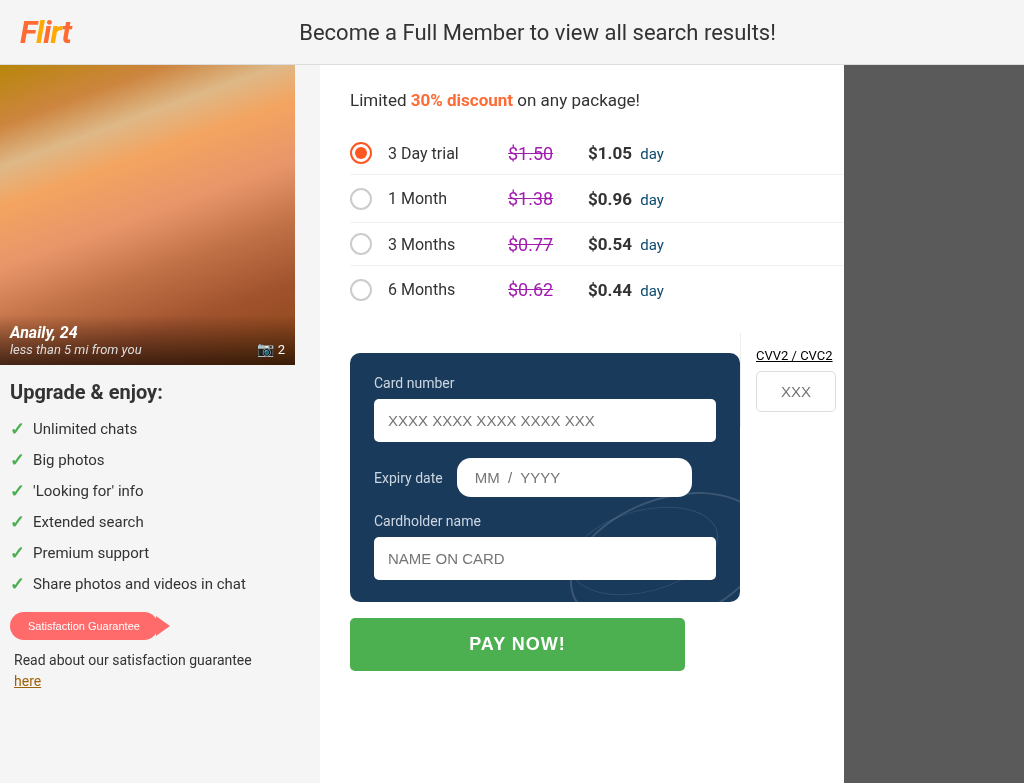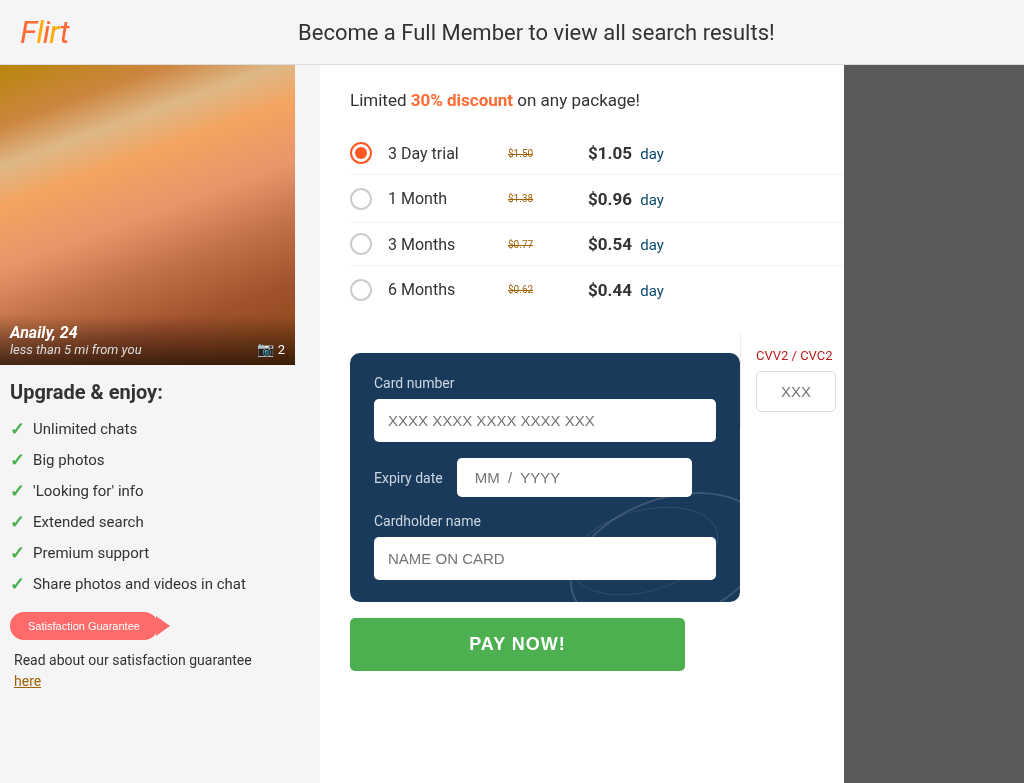--- a/index.html
+++ b/index.html
@@ -14,21 +14,21 @@
     .header {
       background: #f5f5f5;
       padding: 12px 20px;
       display: flex;
       align-items: center;
       border-bottom: 1px solid #ddd;
       height: 65px;
     }
     .logo {
       font-size: 32px;
-      font-weight: normal;
+      font-weight: bold;
       color: #ff6b35;
       letter-spacing: -1px;
       font-style: italic;
     }
     .logo span { color: #ffaa00; }
     .header-title {
       flex: 1;
       text-align: center;
       font-size: 22px;
       color: #333;
@@ -215,22 +215,22 @@
       border-radius: 50%;
       background: #ff5722;
     }
 
     .plan-name {
       font-size: 16px;
       color: #333;
       min-width: 110px;
     }
     .old-price {
-      font-size: 10px;
-      color: #a16207;
+      font-size: 18px;
+      color: #a21caf;
       text-decoration: line-through;
       min-width: 60px;
       margin-left: 10px;
     }
     .new-price {
       font-size: 17px;
       font-weight: bold;
       color: #333;
       margin-left: 20px;
     }
@@ -317,32 +317,33 @@
       gap: 14px;
     }
     .expiry-label {
       color: #ccd6e0;
       font-size: 14px;
       flex-shrink: 0;
     }
     .expiry-input {
       padding: 11px 18px;
       border: none;
-      border-radius: 5px;
+      border-radius: 14px;
       background: white;
       font-size: 15px;
       color: #555;
       outline: none;
       min-width: 120px;
     }
     .cvv-label {
       font-size: 13px;
-      color: #b91c1c;
+      color: #000000;
       margin-bottom: 8px;
       display: block;
+      text-decoration: underline;
     }
     .cvv-row {
       display: flex;
       align-items: center;
       gap: 10px;
     }
     .cvv-input {
       padding: 11px 14px;
       border: 1px solid #ddd;
       border-radius: 5px;

